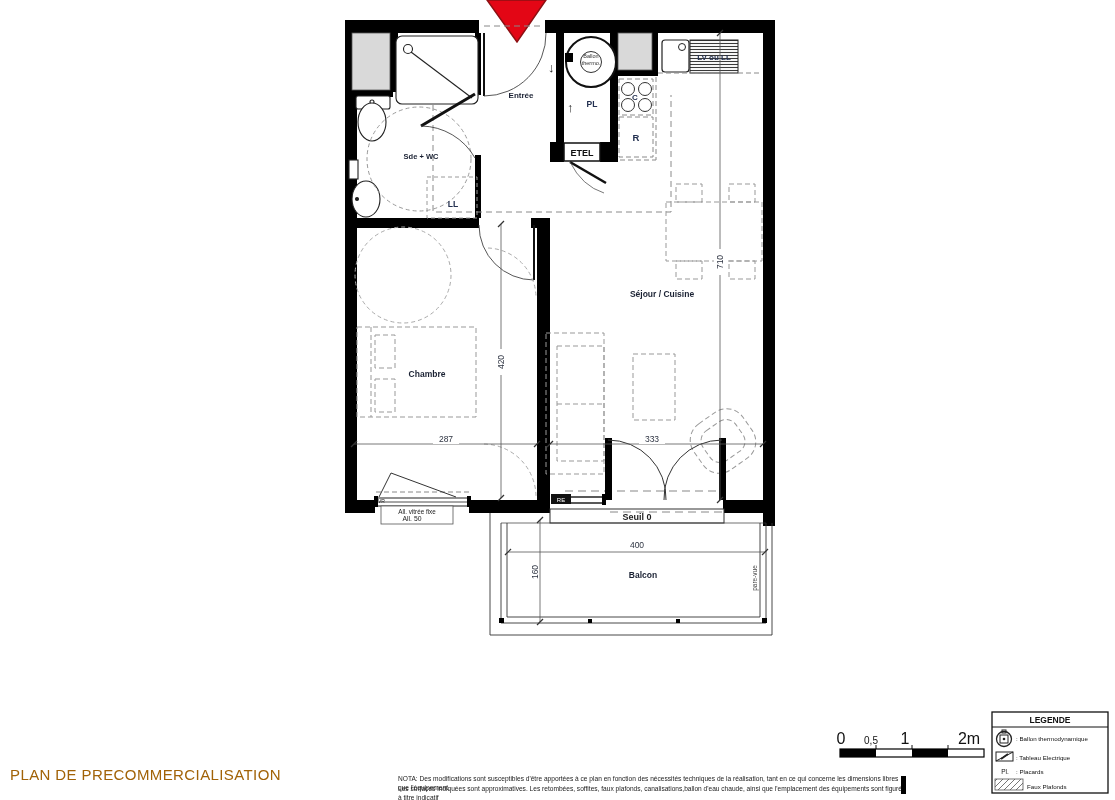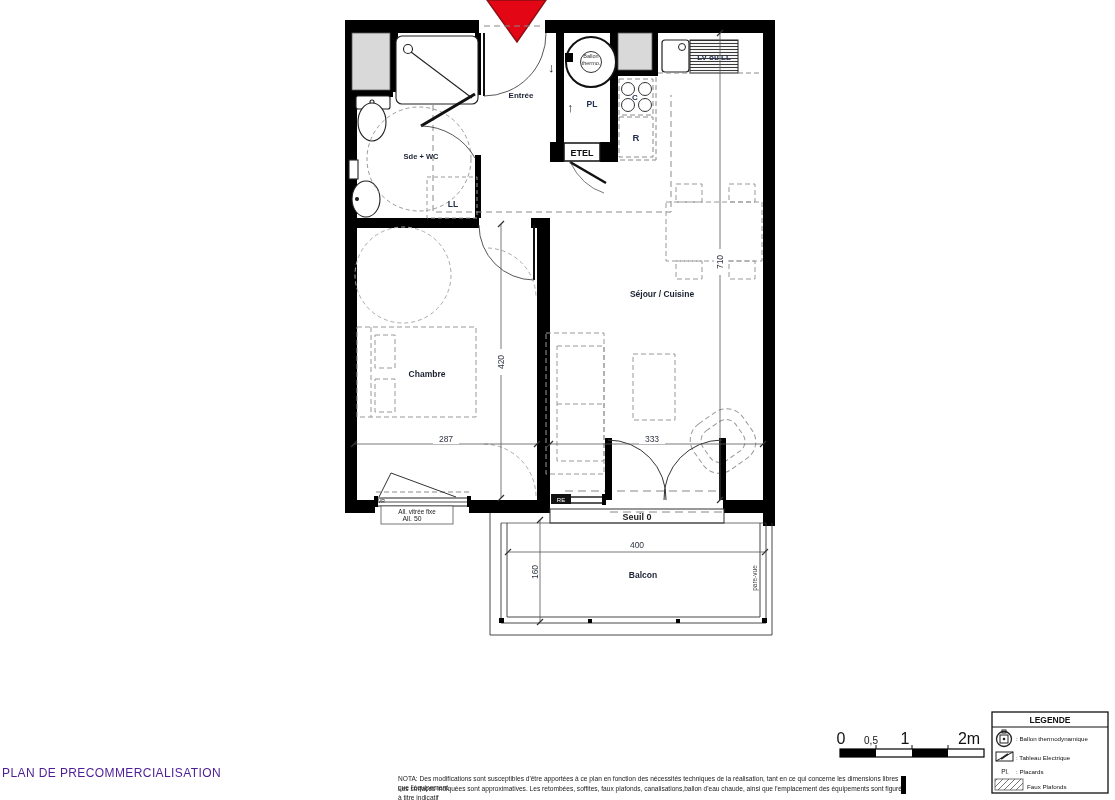--- a/index.html
+++ b/index.html
@@ -2,21 +2,21 @@
 <html><head>
 <meta charset="utf-8">
 <style>
   html,body{margin:0;padding:0;background:#fff;}
   #stage{position:relative;width:1115px;height:800px;background:#fff;overflow:hidden;
          font-family:"Liberation Sans",sans-serif;}
   svg text{font-family:"Liberation Sans",sans-serif;}
   .room-label{font-weight:bold;fill:#1a2133;}
   .fix-label{font-weight:bold;fill:#233050;}
   .dim-text{fill:#2e3442;}
-  #page-title{position:absolute;left:2px;top:766px;font-size:12px;color:#4c1d95;
+  #page-title{position:absolute;left:10px;top:766px;font-size:15px;color:#a16207;
               letter-spacing:.4px;}
   .nota{position:absolute;left:398px;width:512px;font-size:6.6px;color:#222;line-height:9px;}
   #nota1{top:774px;} #nota2{top:784px;}
   #edge-mark{position:absolute;left:901px;top:776px;width:5px;height:18px;background:#000;}
 </style>
 </head>
 <body>
 
 <div id="stage">
 

